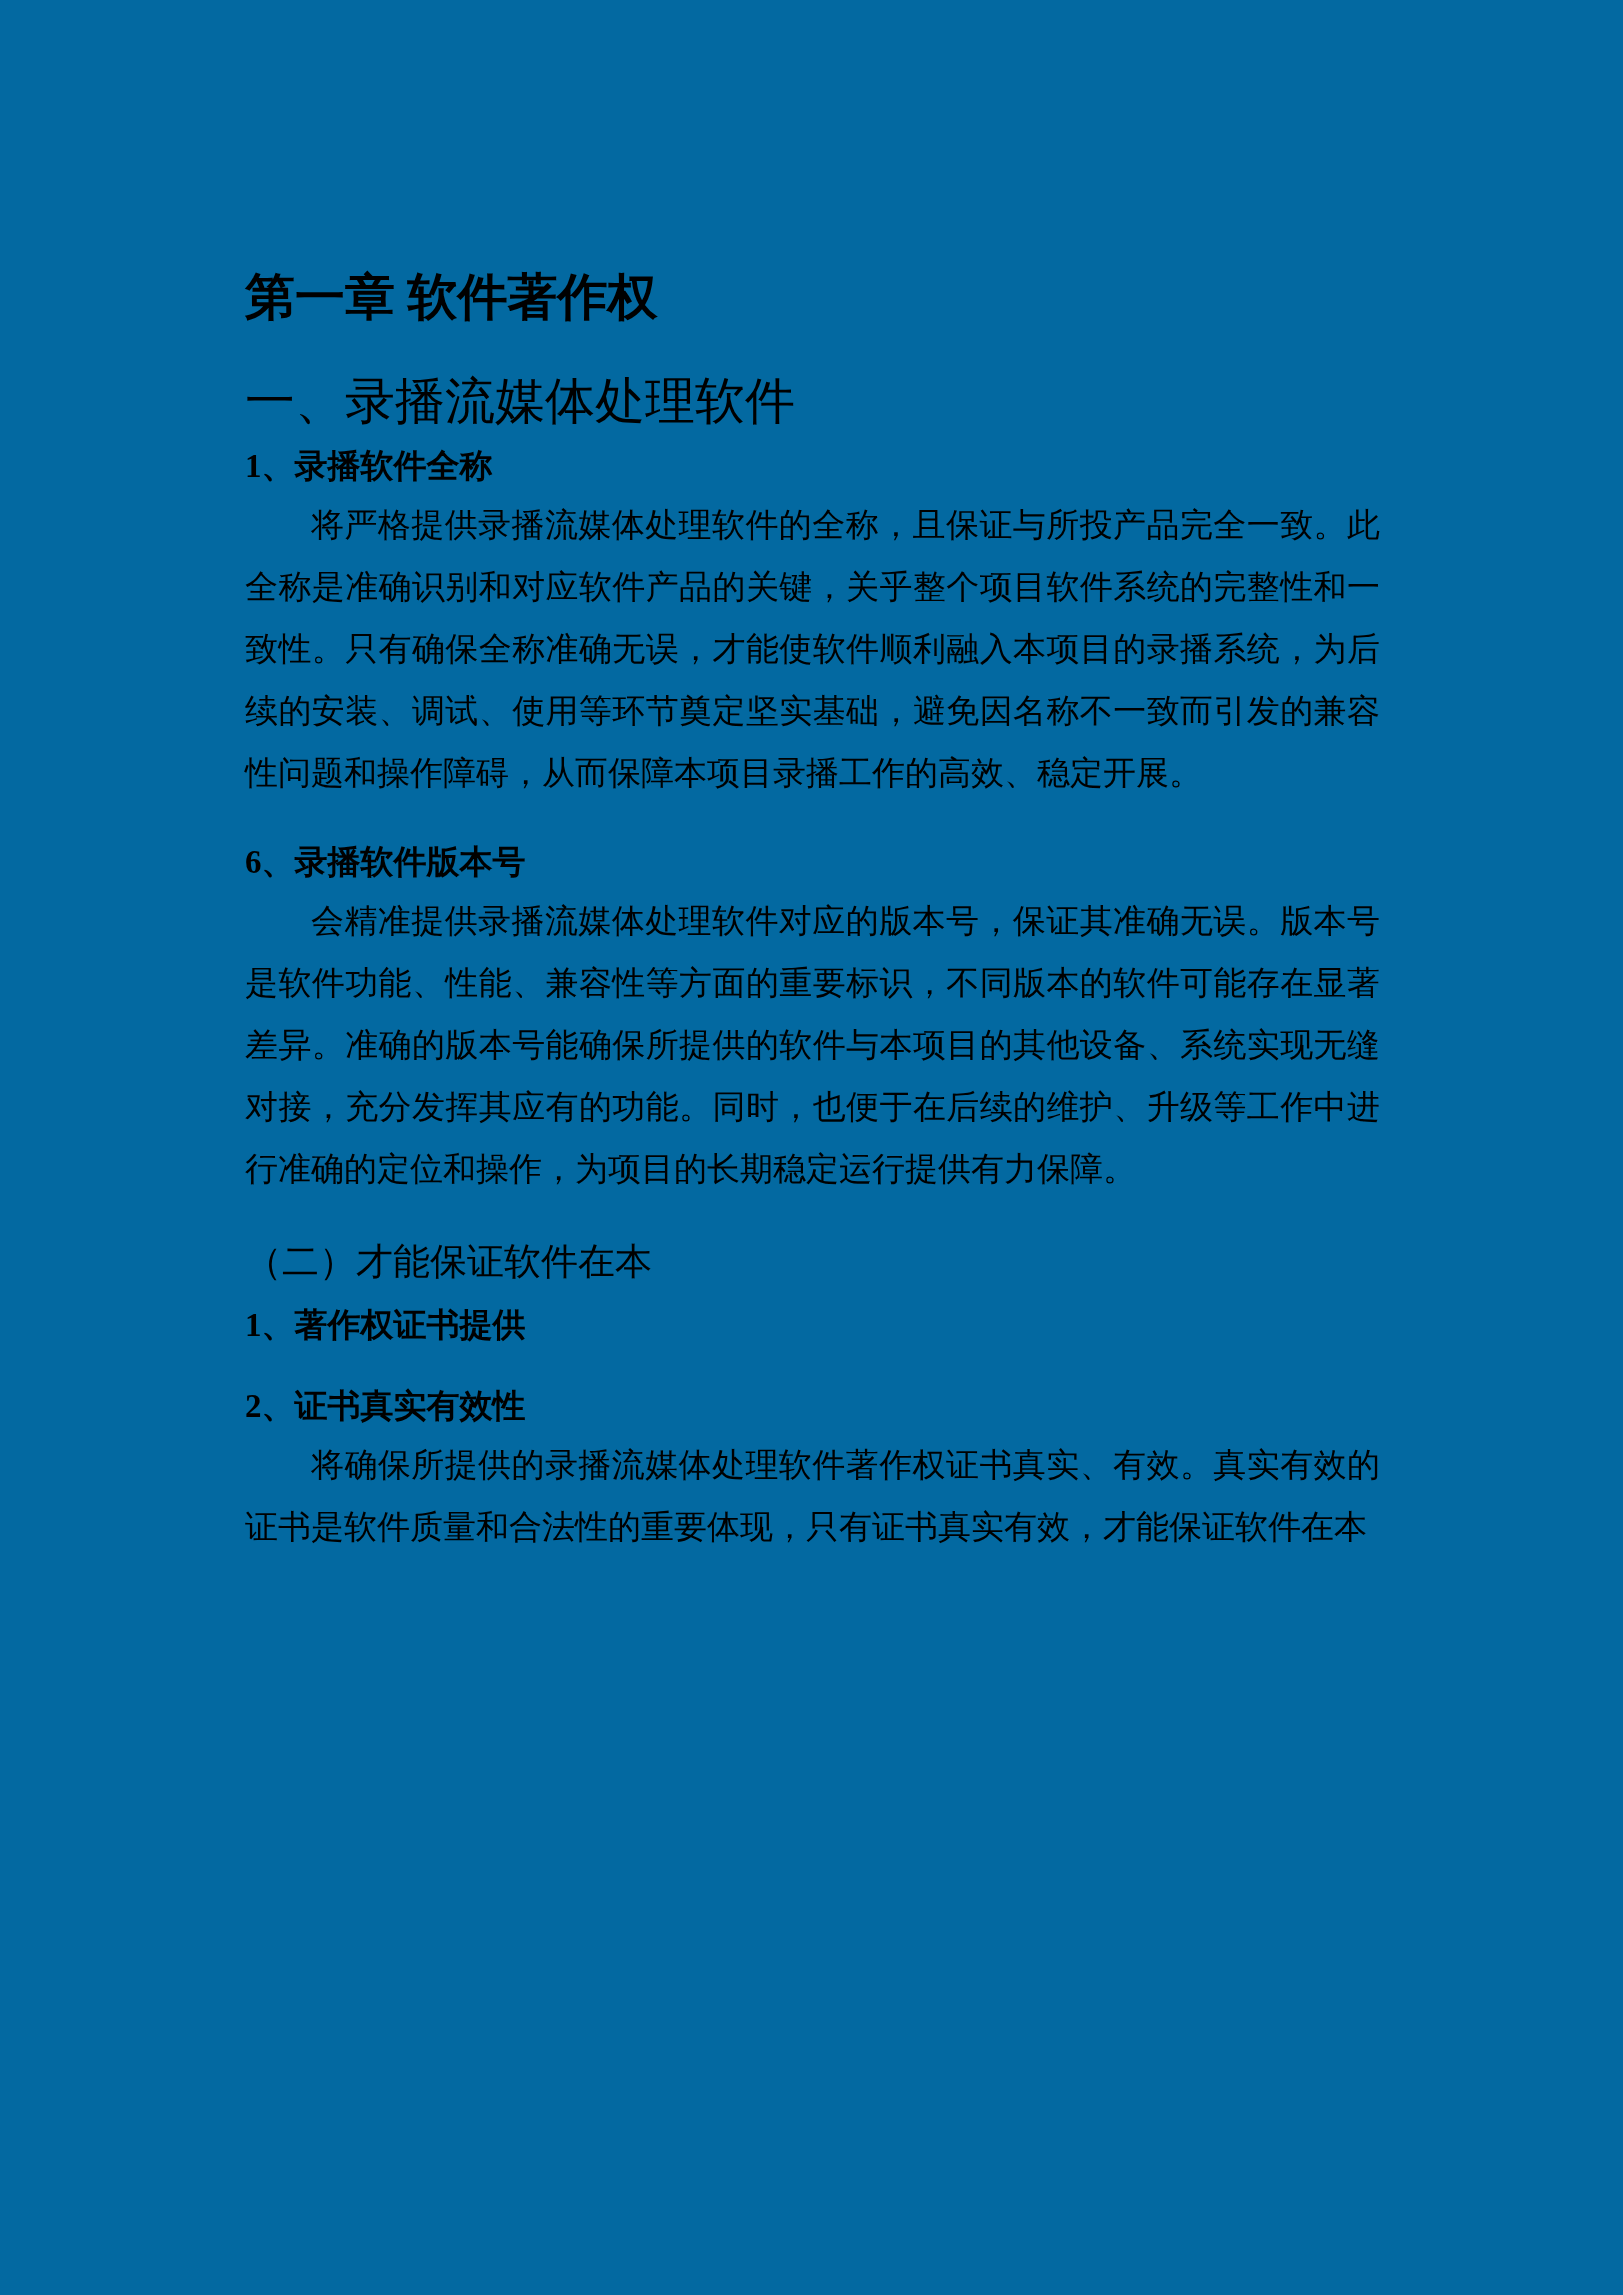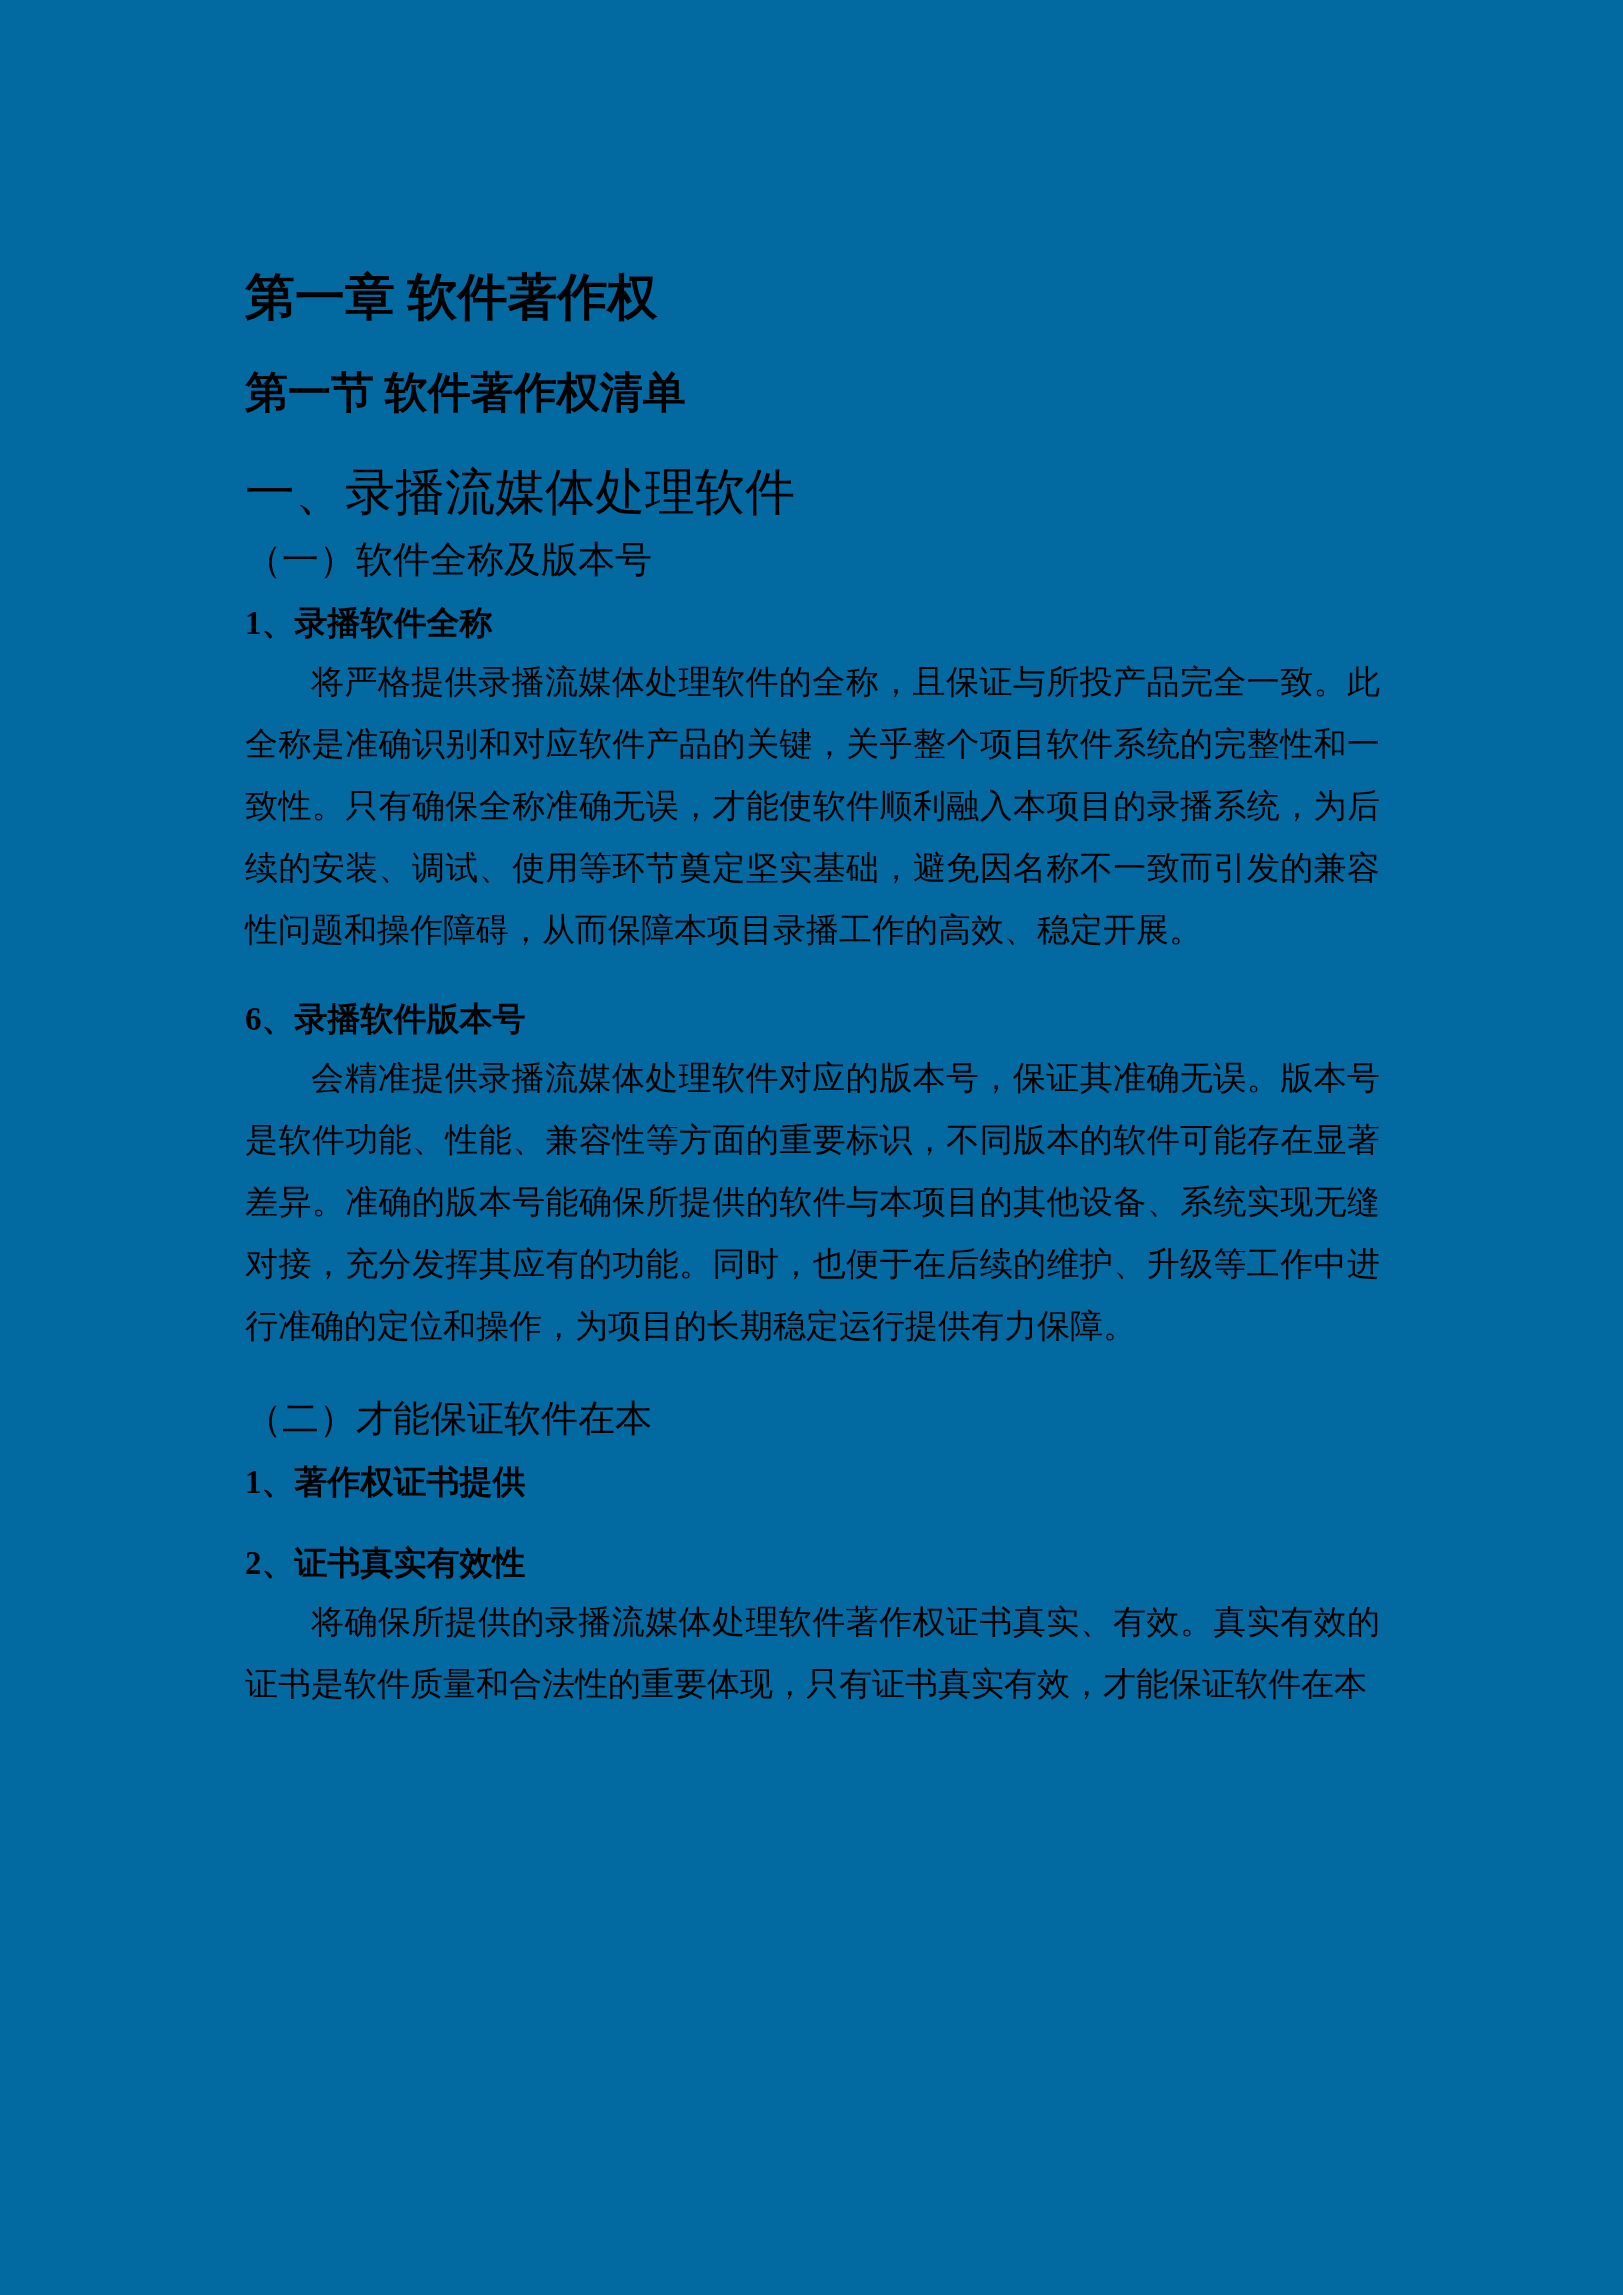--- a/index.html
+++ b/index.html
@@ -61,25 +61,23 @@
     word-break: break-all;
   }
 </style>
 </head>
 <body>
 
 <div class="page">
 
   <h1 class="chapter-heading">第一章 软件著作权</h1>
 
-  <h2 class="section-heading">第一节 软件著作权清单</h2>
 
   <h3 class="sub-heading">一、录播流媒体处理软件</h3>
 
-  <h4 class="part-heading after-subheading">（一）软件全称及版本号</h4>
 
   <div class="item-title after-partheading">1、录播软件全称</div>
 
   <p class="body-para">将严格提供录播流媒体处理软件的全称，且保证与所投产品完全一致。此全称是准确识别和对应软件产品的关键，关乎整个项目软件系统的完整性和一致性。只有确保全称准确无误，才能使软件顺利融入本项目的录播系统，为后续的安装、调试、使用等环节奠定坚实基础，避免因名称不一致而引发的兼容性问题和操作障碍，从而保障本项目录播工作的高效、稳定开展。</p>
 
   <div class="item-title after-paragraph">6、录播软件版本号</div>
 
   <p class="body-para">会精准提供录播流媒体处理软件对应的版本号，保证其准确无误。版本号是软件功能、性能、兼容性等方面的重要标识，不同版本的软件可能存在显著差异。准确的版本号能确保所提供的软件与本项目的其他设备、系统实现无缝对接，充分发挥其应有的功能。同时，也便于在后续的维护、升级等工作中进行准确的定位和操作，为项目的长期稳定运行提供有力保障。</p>
 
   <h4 class="part-heading after-paragraph">（二）才能保证软件在本</h4>

